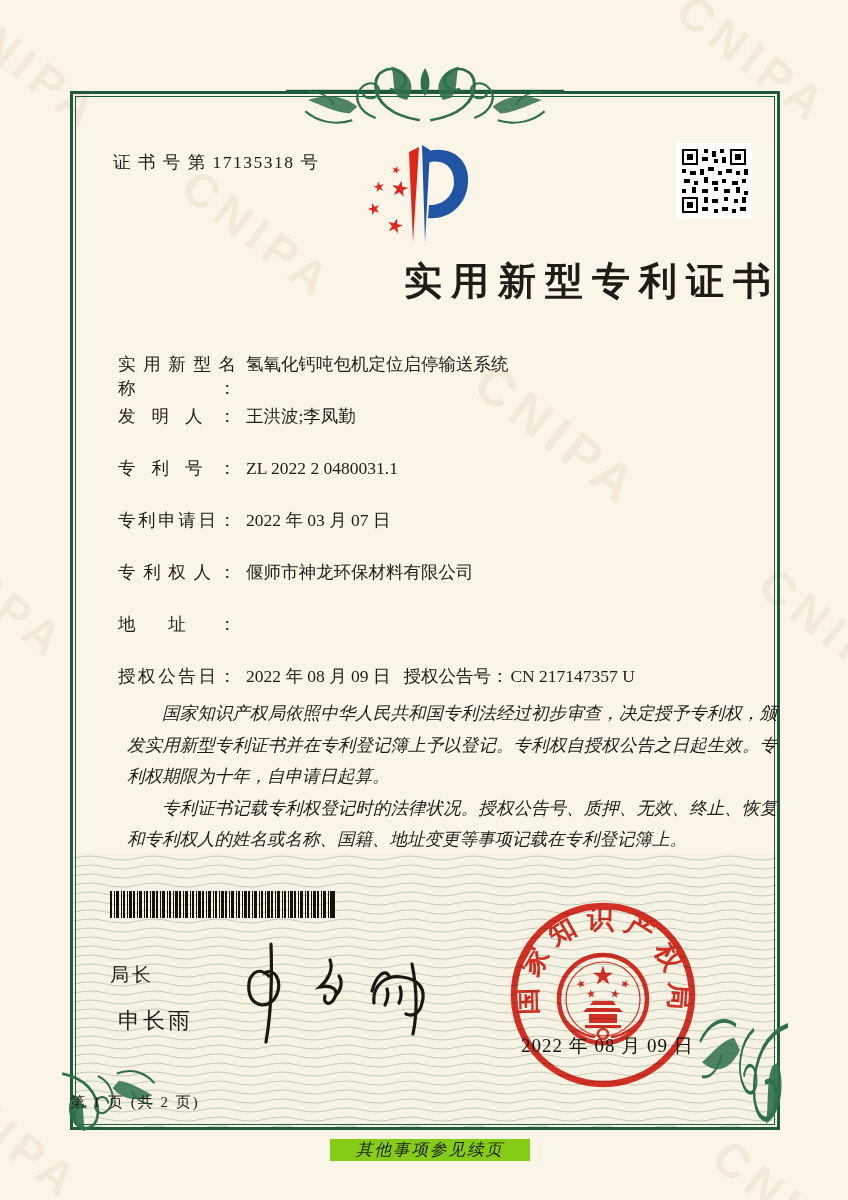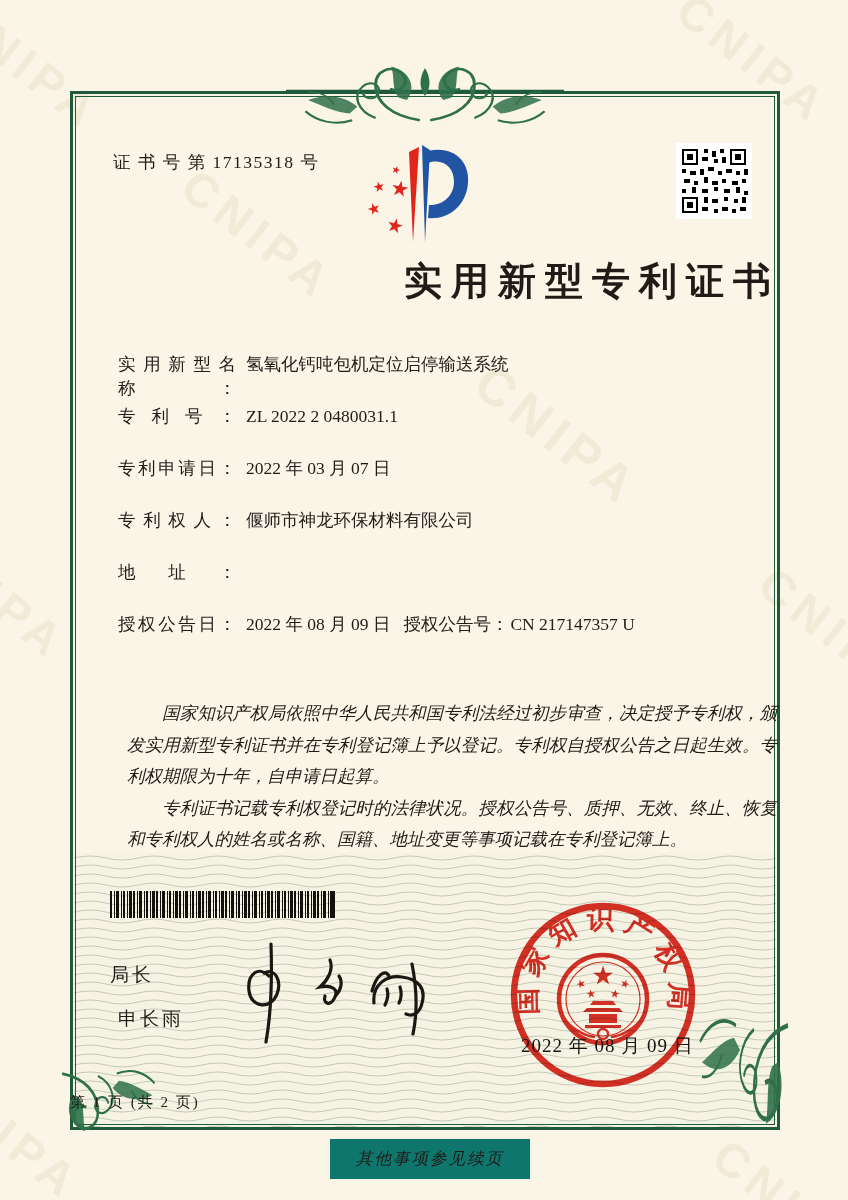--- a/index.html
+++ b/index.html
@@ -44,30 +44,30 @@
   
   .paras{
     position:absolute;left:127px;top:698px;width:650px;
     font-size:17.5px;line-height:1.8;font-style:italic;text-align:justify;
   }
   .paras p{margin:0;text-indent:2em;}
   
   .barcode{position:absolute;left:110px;top:891px;width:226px;height:27px;}
   
   .sig-role{position:absolute;left:110px;top:962px;font-size:19px;letter-spacing:3px;}
-  .sig-name{position:absolute;left:118px;top:1006px;font-size:19px;letter-spacing:3px;}
+  .sig-name{position:absolute;left:118px;top:1006px;font-size:22px;letter-spacing:3px;}
   .signature{position:absolute;left:235px;top:936px;width:215px;height:112px;}
   
   .seal{position:absolute;left:506px;top:898px;width:194px;height:194px;mix-blend-mode:multiply;opacity:.95;}
   .seal-date{position:absolute;left:521px;top:1033px;font-size:19px;letter-spacing:1px;color:#15130f;z-index:6;}
   
   .page-no{position:absolute;left:70px;top:1093px;width:710px;text-align:left;font-size:15px;letter-spacing:2px;}
   .cont-box{
-    position:absolute;left:330px;top:1139px;background:#0f766e;
-    padding:9px 26px;font-size:16.5px;font-style:italic;letter-spacing:2px;
+    position:absolute;left:330px;top:1139px;background:#84cc16;
+    padding:0 26px;font-size:16.5px;font-style:italic;letter-spacing:2px;
     box-shadow:0 0 0 1px rgba(0,0,0,0.02);
   }
   .ornament{position:absolute;}
 </style>
 </head>
 <body>
 
 <div class="page">
 
   <svg width="0" height="0" style="position:absolute">
@@ -187,20 +187,24 @@
   </svg>
 
   <div class="title">实用新型专利证书</div>
 
   <div class="fields">
     <div class="frow">
       <span class="flabel">实用新型名称：</span>
       <span class="fvalue">氢氧化钙吨包机定位启停输送系统</span>
     </div>
     <div class="frow">
+      <span class="flabel">发明人：</span>
+      <span class="fvalue">王洪波;李凤勤</span>
+    </div>
+    <div class="frow">
       <span class="flabel">专利号：</span>
       <span class="fvalue">ZL 2022 2 0480031.1</span>
     </div>
     <div class="frow">
       <span class="flabel">专利申请日：</span>
       <span class="fvalue">2022 年 03 月 07 日</span>
     </div>
     <div class="frow">
       <span class="flabel">专利权人：</span>
       <span class="fvalue">偃师市神龙环保材料有限公司</span>

